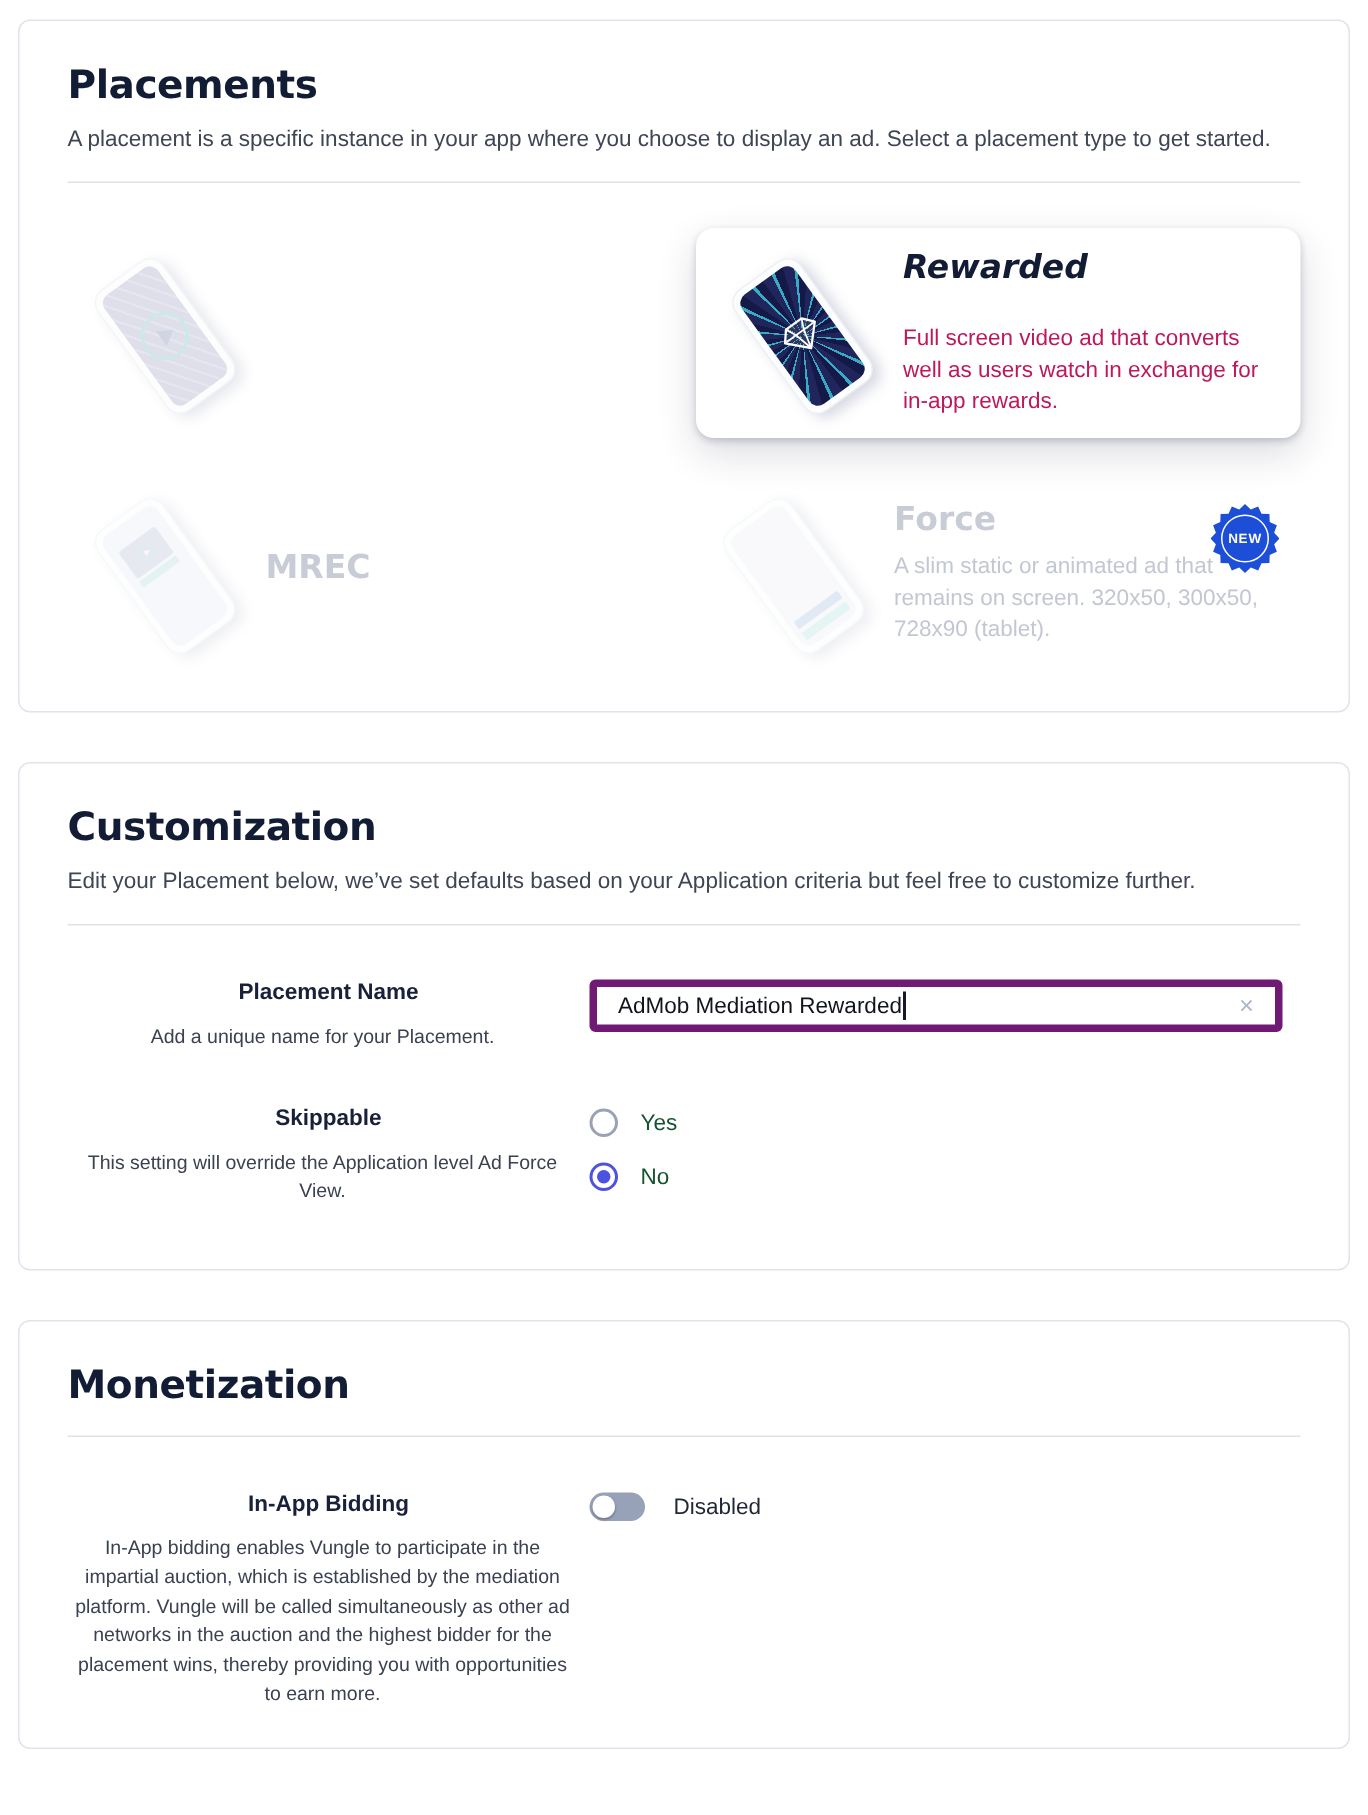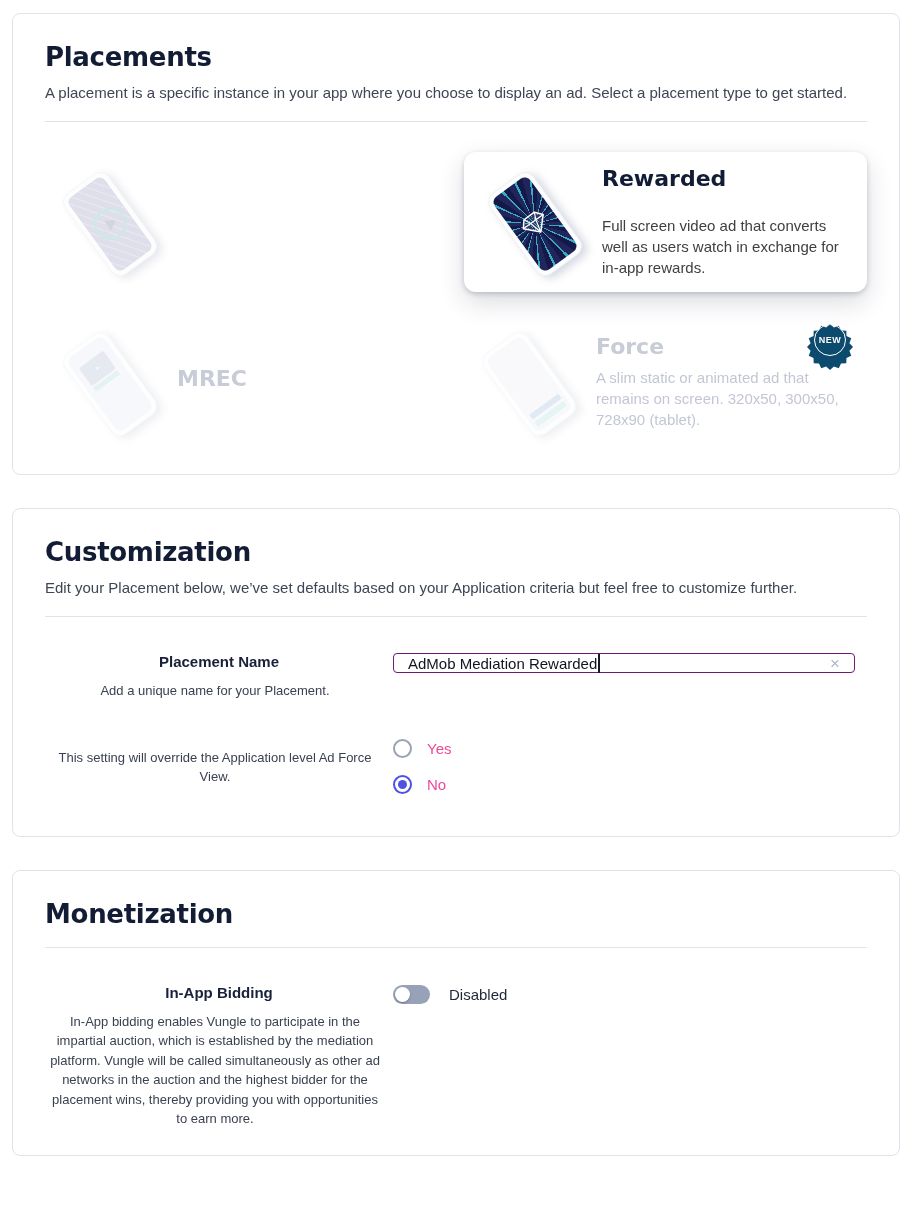--- a/index.html
+++ b/index.html
@@ -59,22 +59,22 @@
   }
   .opt-title {
     font-family: "DejaVu Sans", "Liberation Sans", sans-serif;
     font-size: 22px;
     font-weight: bold;
     margin-bottom: 8px;
   }
   .opt-desc { font-size: 15px; line-height: 1.42; max-width: 258px; }
   .dim-text .opt-title { color: #c7ccd7; }
   .dim-text .opt-desc { color: #c2c7d3; }
-  .selected .opt-title { color: #131c35; }
-  .selected .opt-desc { color: #404040; margin-top: 24px; }
+  .selected .opt-title { color: #131c35; font-style: italic; }
+  .selected .opt-desc { color: #be185d; margin-top: 24px; }
 
   
   .phone-wrap { width: 108px; height: 116px; position: relative; flex-shrink: 0; }
   .phone {
     width: 54px; height: 100px;
     background: #fcfdfe;
     border: 1px solid #eef0f5;
     border-radius: 11px;
     box-shadow: 3px 5px 9px rgba(110,120,150,0.28);
     transform: rotate(-36deg);
@@ -132,60 +132,60 @@
 
   .screen-banner { background: #f1f3f9; }
   .banner-bar1, .banner-bar2 {
     position: absolute; left: 10%; width: 80%; height: 6px; border-radius: 1px;
   }
   .banner-bar1 { bottom: 16%; background: #b9cfe7; }
   .banner-bar2 { bottom: 6%;  background: #c2e8e4; }
 
   
   .new-badge {
-    position: absolute; top: 8px; right: 14px;
+    position: absolute; top: 20px; right: 14px;
     width: 46px; height: 46px;
-    background: #0c4a6e;
+    background: #1d4ed8;
     clip-path: polygon(100% 50%, 92.2% 58.4%, 96.2% 69.1%, 85.8% 73.9%, 85.4% 85.4%, 73.9% 85.8%, 69.1% 96.2%, 58.4% 92.2%, 50% 100%, 41.6% 92.2%, 30.9% 96.2%, 26.1% 85.8%, 14.6% 85.4%, 14.2% 73.9%, 3.8% 69.1%, 7.8% 58.4%, 0% 50%, 7.8% 41.6%, 3.8% 30.9%, 14.2% 26.1%, 14.6% 14.6%, 26.1% 14.2%, 30.9% 3.8%, 41.6% 7.8%, 50% 0%, 58.4% 7.8%, 69.1% 3.8%, 73.9% 14.2%, 85.4% 14.6%, 85.8% 26.1%, 96.2% 30.9%, 92.2% 41.6%);
-    display: flex; align-items: flex-start; justify-content: center;
+    display: flex; align-items: center; justify-content: center;
   }
   .new-badge-inner {
     width: 32px; height: 32px; border-radius: 50%;
     border: 1.5px solid #ffffff;
     display: flex; align-items: center; justify-content: center;
     font-size: 9px; font-weight: bold; color: #ffffff; letter-spacing: 0.5px;
   }
 
   
   .field-row { display: grid; grid-template-columns: 348px 1fr; margin-top: 36px; align-items: start; text-align: center; }
   .field-label { font-size: 15px; font-weight: bold; color: #18203a; }
   .field-help { font-size: 13px; color: #3a4150; line-height: 1.5; margin-top: 11px; max-width: 340px; }
 
   .text-input {
-    height: 20px; background: #fff;
-    border: 1px solid #701a75; border-radius: 4px;
+    height: 35px; background: #fff;
+    border: 5px solid #701a75; border-radius: 4px;
     display: flex; align-items: center;
     padding: 0 14px;
     font-size: 15px; color: #10141f;
     max-width: 462px;
     cursor: text;
   }
   .caret { width: 1.5px; height: 19px; background: #141828; margin-left: 1px; }
   .clear-x { margin-left: auto; color: #aeb6ce; font-size: 17px; line-height: 1; cursor: pointer; }
 
   .radio-group { display: flex; flex-direction: column; gap: 17px; margin-top: 2px; }
   .radio-row { display: flex; align-items: center; gap: 15px; cursor: pointer; }
   .radio {
     width: 19px; height: 19px; border-radius: 50%;
     border: 2px solid #9aa2b6; background: #fff; flex-shrink: 0;
     display: flex; align-items: center; justify-content: center;
   }
   .radio.checked { border-color: #4d53e0; }
   .radio.checked::after { content: ""; width: 9px; height: 9px; border-radius: 50%; background: #4d53e0; }
-  .radio-label { font-size: 15px; color: #ec4899; }
+  .radio-label { font-size: 15px; color: #14532d; }
 
   
   .toggle-row { display: flex; align-items: center; gap: 19px; margin-top: 1px; }
   .toggle {
     width: 37px; height: 19px; border-radius: 10px; background: #97a1b8;
     position: relative; cursor: pointer; flex-shrink: 0;
   }
   .toggle-knob {
     position: absolute; left: 2px; top: 2px; width: 15px; height: 15px;
     border-radius: 50%; background: #fff; box-shadow: 0 1px 2px rgba(0,0,0,0.3);
@@ -285,20 +285,21 @@
       </div>
       <div class="text-input">
         <span>AdMob Mediation Rewarded</span>
         <span class="caret"></span>
         <span class="clear-x">×</span>
       </div>
     </div>
 
     <div class="field-row">
       <div>
+        <div class="field-label">Skippable</div>
         <div class="field-help">This setting will override the Application level Ad Force View.</div>
       </div>
       <div class="radio-group">
         <div class="radio-row">
           <div class="radio"></div>
           <div class="radio-label">Yes</div>
         </div>
         <div class="radio-row">
           <div class="radio checked"></div>
           <div class="radio-label">No</div>

